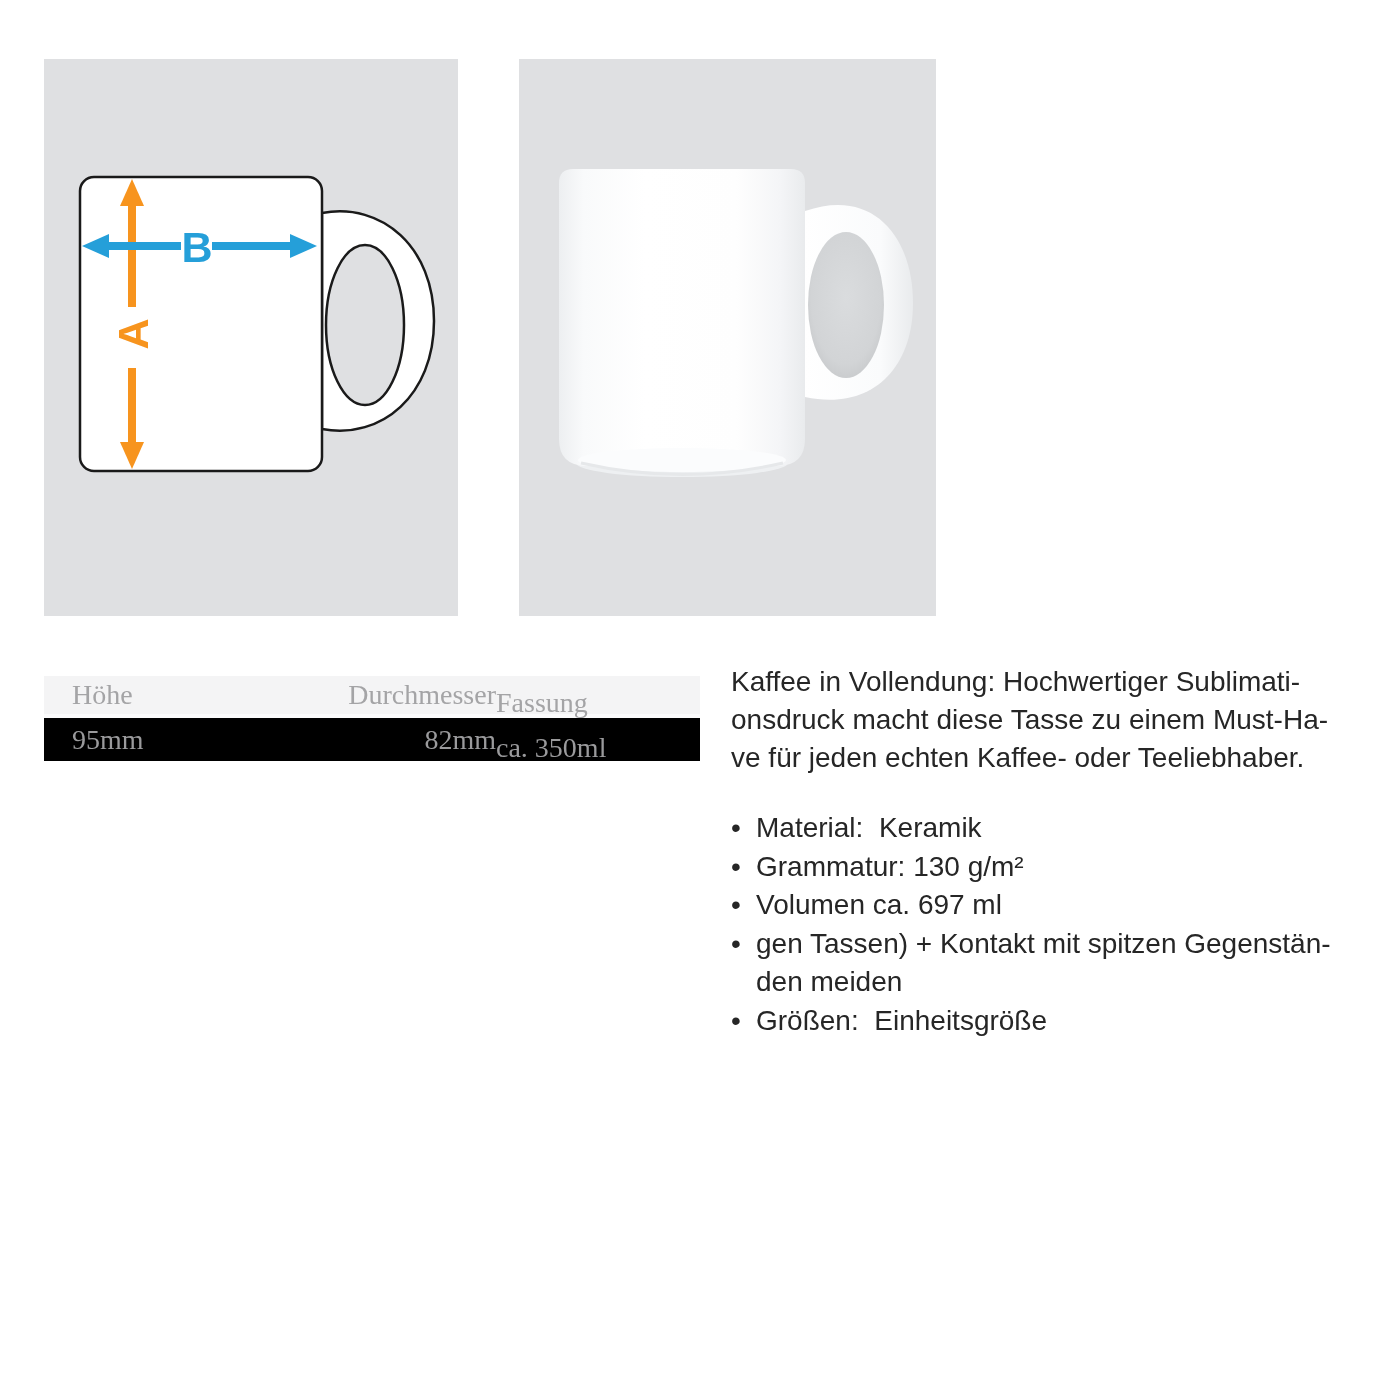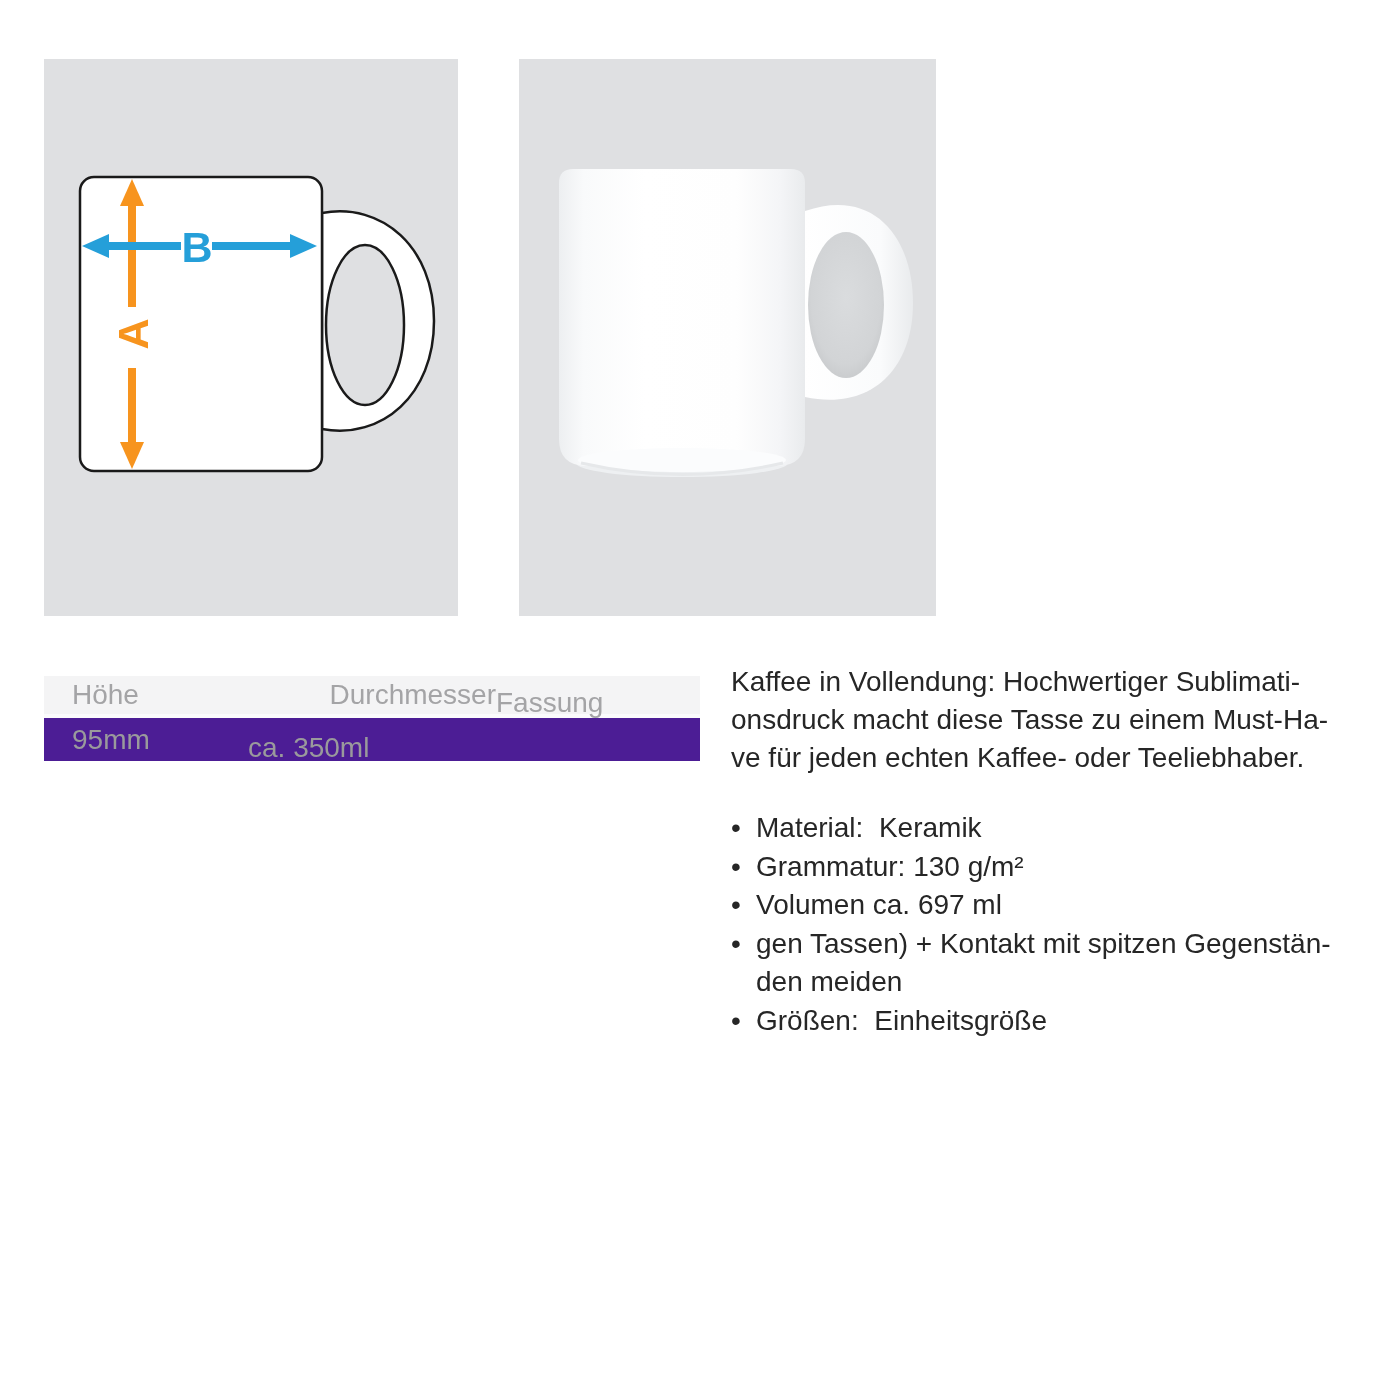--- a/index.html
+++ b/index.html
@@ -7,24 +7,24 @@
     position:relative; width:1400px; height:1400px; background:#ffffff;
     font-family:"Liberation Sans", sans-serif; overflow:hidden;
   }
   .panel { position:absolute; top:59px; height:557px; background:#dfe0e2; }
   .panel-left  { left:44px;  width:414px; }
   .panel-right { left:519px; width:417px; }
   .panel svg { display:block; width:100%; height:100%; }
   svg text { font-family:"Liberation Sans", sans-serif; }
 
   
-  .spec-table { position:absolute; left:44px; top:676px; width:656px; font-size:28px; }
+  .spec-table { position:absolute; left:44px; top:676px; width:656px; font-size:28px;font-family:Liberation Serif, serif; }
   .thead { height:38px; background:#f4f4f5; display:flex; align-items:center; color:#a4a4a6; }
   .tgap  { height:4px; background:#fbfbfc; }
-  .trow  { height:43px; background:#4c1d95; display:flex; align-items:center; color:#9a9a9c; }
+  .trow  { height:43px; background:#000000; display:flex; align-items:center; color:#9a9a9c; }
   .c1 { width:204px; padding-left:28px; box-sizing:border-box; }
   .c2 { width:248px;text-align:right; }
   .c3 { flex:1;margin-top:16px; }
 
   
   .desc { position:absolute; left:731px; top:663px; width:672px; color:#262626; font-size:28px; }
   .intro { line-height:38px; }
   .line, .btext div { white-space:pre; }
   .bullets { margin-top:32px; line-height:38.5px; }
   .bullet { display:flex; }
@@ -95,20 +95,21 @@
 
   <div class="spec-table">
     <div class="thead">
       <div class="c1">Höhe</div>
       <div class="c2">Durchmesser</div>
       <div class="c3">Fassung</div>
     </div>
     <div class="tgap"></div>
     <div class="trow">
       <div class="c1">95mm</div>
+      <div class="c2">82mm</div>
       <div class="c3">ca. 350ml</div>
     </div>
   </div>
 
   <div class="desc">
     <div class="intro">
       <div class="line">Kaffee in Vollendung: Hochwertiger Sublimati-</div>
       <div class="line">onsdruck macht diese Tasse zu einem Must-Ha-</div>
       <div class="line">ve für jeden echten Kaffee- oder Teeliebhaber.</div>
     </div>

